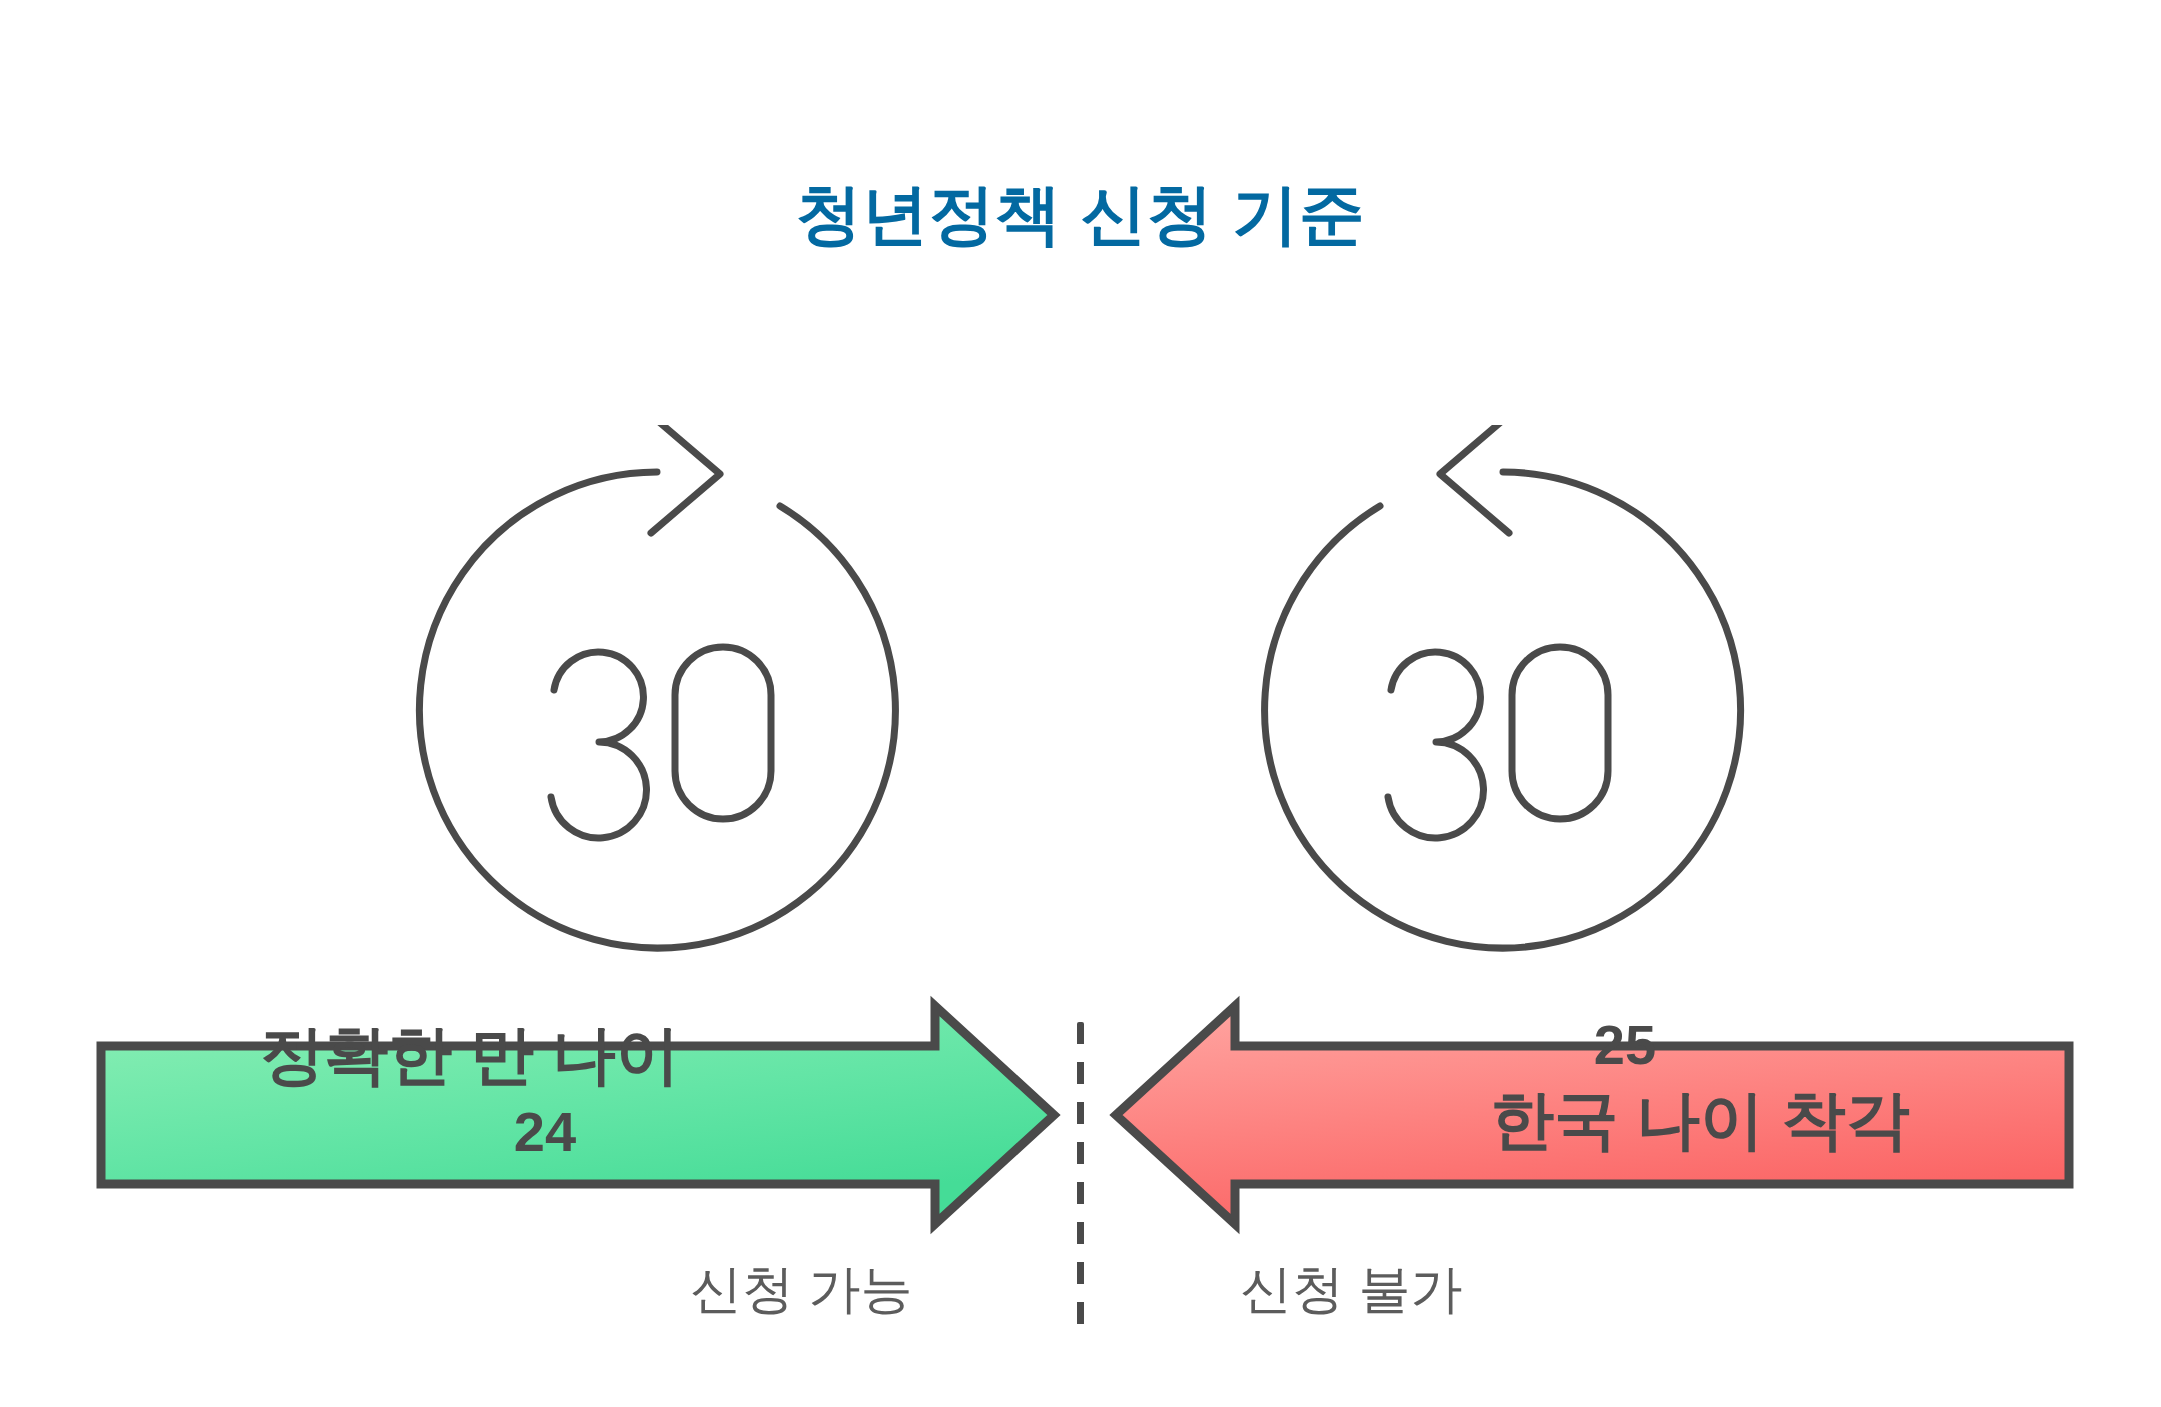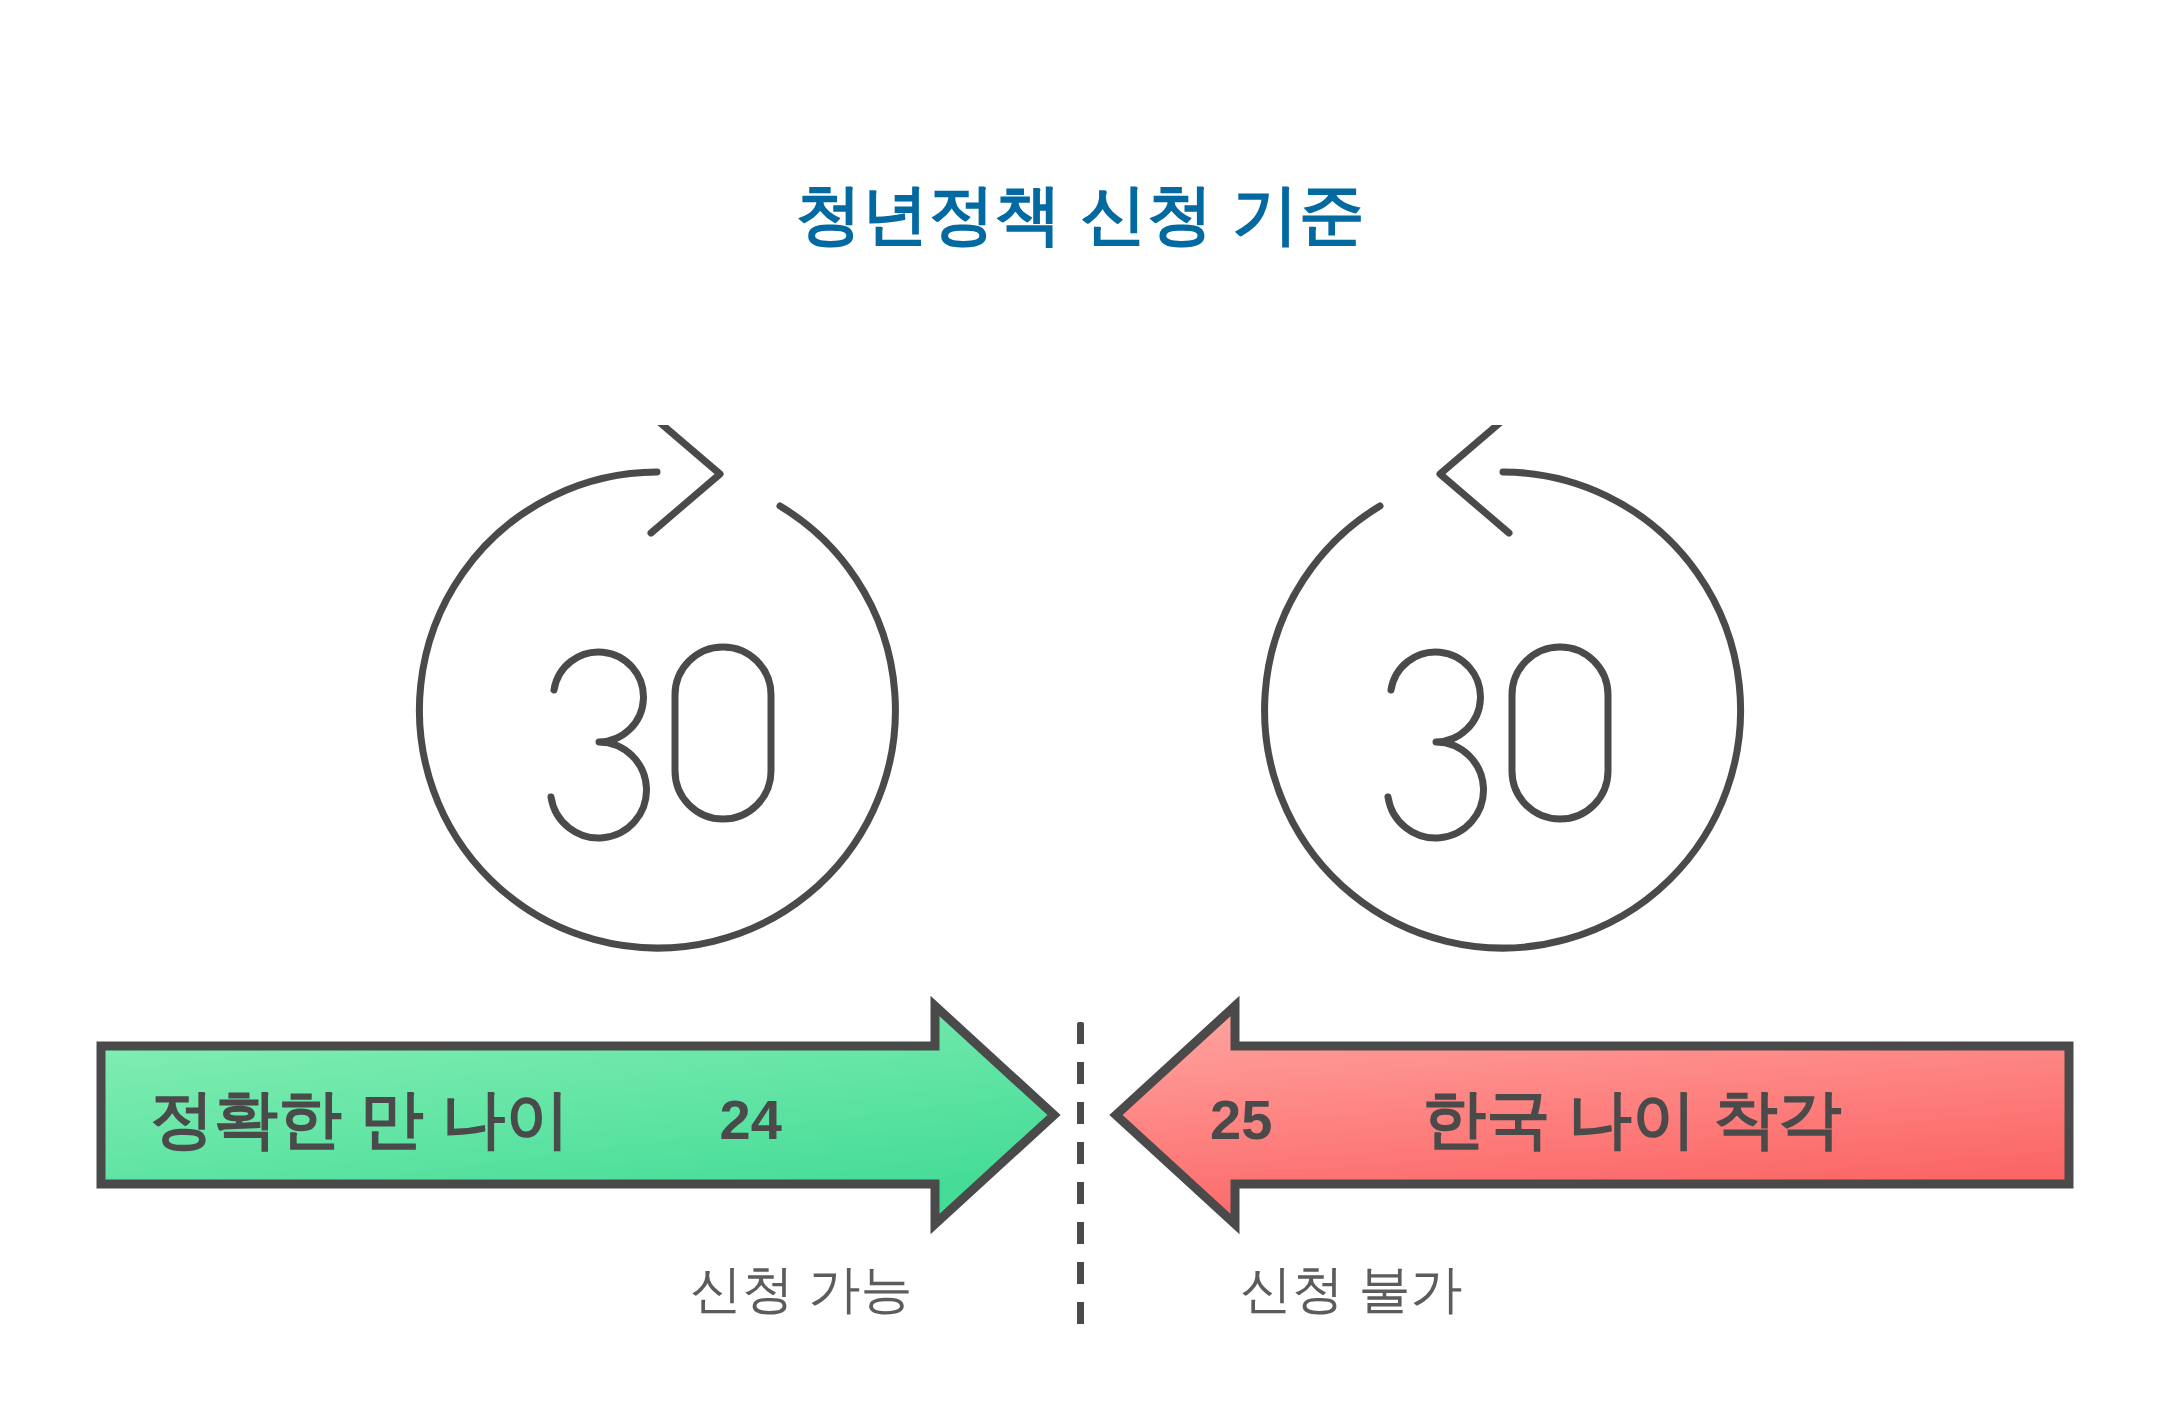--- a/index.html
+++ b/index.html
@@ -60,29 +60,30 @@
     top: 0;
     height: 230px;
   }
   .arrow svg { display: block; width: 100%; height: 100%; overflow: visible; }
 
   .arrow-green { left: 95px;  width: 965px; }
   .arrow-red   { left: 1100px; width: 975px; }
 
   .arrow-label {
     position: absolute;
-    top: 4px;
+    top: 12px;
     height: 230px;
     display: flex;
     align-items: center;
     font-size: 64px;
     font-weight: bold;
     color: #4a4a4a;
     white-space: nowrap;
     pointer-events: none;
+    flex-direction: column;
   }
   .arrow-label .num {
     font-size: 56px;
     font-weight: bold;
     color: #4a4a4a;
   }
 
   .lbl-green {
     left: 150px;
     width: 790px;

